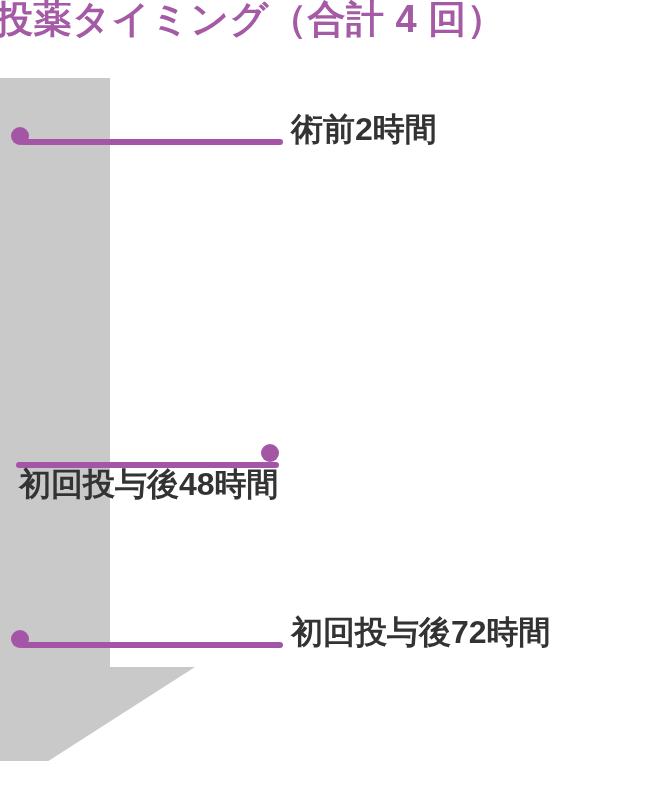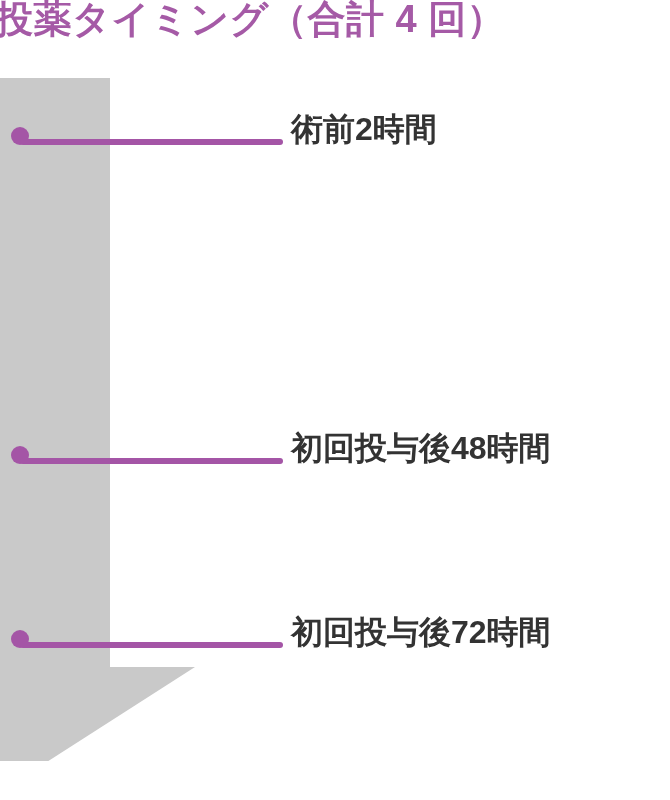--- a/index.html
+++ b/index.html
@@ -44,21 +44,21 @@
   }
   .row {
     position: absolute;
     left: 11px;
     height: 36px;
     display: flex;
     align-items: flex-end;
   }
   .row-1 { top: 109px; }
   .row-2 { top: 275px; }
-  .row-3 { top: 428px; }
+  .row-3 { top: 444px; flex-direction: column; }
   .row-4 { top: 612px; }
   .dot {
     flex: 0 0 auto;
     width: 18px;
     height: 18px;
     border-radius: 50%;
     background: var(--line, #A455A6);
   }
   .connector {
     flex: 0 0 auto;

